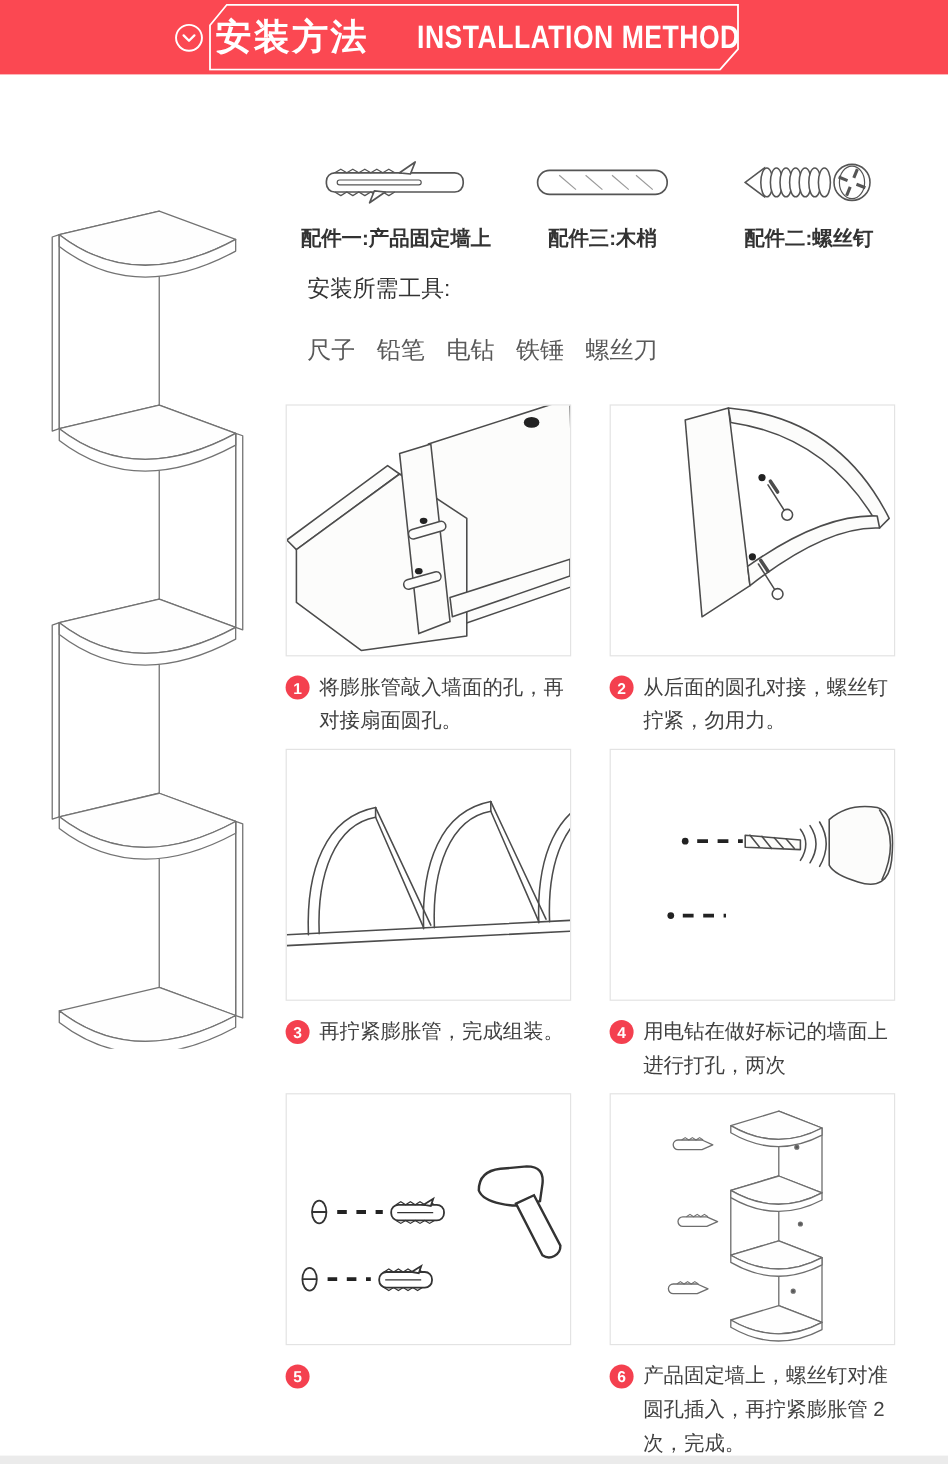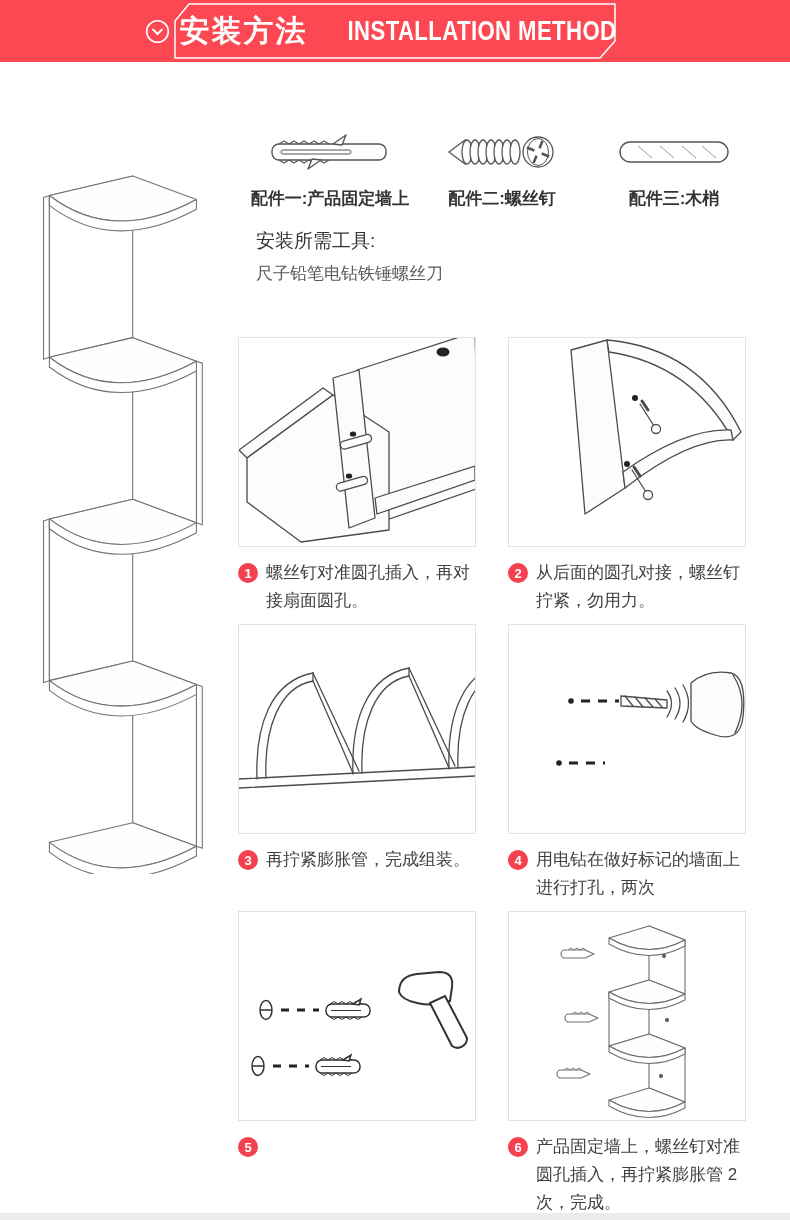--- a/index.html
+++ b/index.html
@@ -16,21 +16,21 @@
 
   
   .accessories { position:absolute; left:244px; top:126px; display:flex; }
   .accessory { width:172px; display:flex; flex-direction:column; align-items:center; }
   .accessory-icon { height:52px; display:flex; align-items:center; justify-content:center; }
   .accessory-label { margin-top:9px; font-size:17px; font-weight:bold; color:#333; white-space:nowrap; }
 
   
   .tools { position:absolute; left:256px; top:228px; }
   .tools-heading { font-size:19px; font-weight:normal; color:#333; }
-  .tools-list { display:flex; margin-top:8px; font-size:17px; color:#595959; }
+  .tools-list { display:flex; gap:18px; margin-top:24px; font-size:20px; color:#595959; }
 
   
   .shelf-illustration { position:absolute; left:20px; top:158px; }
 
   
   .steps-grid { position:absolute; left:238px; top:337px; width:510px;
     display:grid; grid-template-columns:238px 238px; column-gap:32px; }
   .step-cell { margin-bottom:9px; }
   .step-box { width:238px; height:210px; border:1px solid #e3e3e3; background:#fff; overflow:hidden; }
   .step-caption { display:flex; gap:8px; margin-top:12px; min-height:52px; }
@@ -72,20 +72,34 @@
             <rect x="3" y="14" width="114" height="16" rx="7"></rect>
             <path d="M10,14 l5,-3 5,3 5,-3 5,3 5,-3 5,3 5,-3 5,3 5,-3 5,3" fill="none" stroke-width="1.1"></path>
             <path d="M10,30 l5,3 5,-3 5,3 5,-3 5,3 5,-3 5,3 5,-3 5,3 5,-3" fill="none" stroke-width="1.1"></path>
             <rect x="12" y="20" width="70" height="4" rx="2" fill="#fff" stroke-width="1"></rect>
             <path d="M64,14 l13,-9 -4,10 z"></path>
             <path d="M52,30 l-13,9 4,-10 z"></path>
           </g>
         </svg>
       </div>
       <div class="accessory-label">配件一:产品固定墙上</div>
+    </div>
+    <div class="accessory">
+      <div class="accessory-icon">
+        <svg width="112" height="32" viewBox="0 0 112 32">
+          <rect x="2" y="6" width="108" height="20" rx="10" fill="#fff" stroke="#555" stroke-width="1.4"></rect>
+          <g stroke="#9a9a9a" stroke-width="1">
+            <line x1="20" y1="10" x2="34" y2="22"></line>
+            <line x1="42" y1="10" x2="56" y2="22"></line>
+            <line x1="64" y1="10" x2="78" y2="22"></line>
+            <line x1="84" y1="10" x2="98" y2="22"></line>
+          </g>
+        </svg>
+      </div>
+      <div class="accessory-label">配件三:木梢</div>
     </div>
     <div class="accessory">
       <div class="accessory-icon">
         <svg width="118" height="52" viewBox="0 0 118 52">
           <g stroke="#555" fill="#fff" stroke-width="1.3">
             <path d="M6,26 L22,14 L22,38 Z"></path>
             <ellipse cx="24" cy="26" rx="5" ry="12"></ellipse>
             <ellipse cx="32" cy="26" rx="5" ry="12"></ellipse>
             <ellipse cx="40" cy="26" rx="5" ry="12"></ellipse>
             <ellipse cx="48" cy="26" rx="5" ry="12"></ellipse>
@@ -98,34 +112,20 @@
               <line x1="95" y1="14" x2="95" y2="22"></line>
               <line x1="95" y1="30" x2="95" y2="38"></line>
               <line x1="83" y1="26" x2="91" y2="26"></line>
               <line x1="99" y1="26" x2="107" y2="26"></line>
             </g>
           </g>
         </svg>
       </div>
       <div class="accessory-label">配件二:螺丝钉</div>
     </div>
-    <div class="accessory">
-      <div class="accessory-icon">
-        <svg width="112" height="32" viewBox="0 0 112 32">
-          <rect x="2" y="6" width="108" height="20" rx="10" fill="#fff" stroke="#555" stroke-width="1.4"></rect>
-          <g stroke="#9a9a9a" stroke-width="1">
-            <line x1="20" y1="10" x2="34" y2="22"></line>
-            <line x1="42" y1="10" x2="56" y2="22"></line>
-            <line x1="64" y1="10" x2="78" y2="22"></line>
-            <line x1="84" y1="10" x2="98" y2="22"></line>
-          </g>
-        </svg>
-      </div>
-      <div class="accessory-label">配件三:木梢</div>
-    </div>
   </div>
 
   <div class="tools">
     <div class="tools-heading">安装所需工具:</div>
     <div class="tools-list">
       <span>尺子</span>
       <span>铅笔</span>
       <span>电钻</span>
       <span>铁锤</span>
       <span>螺丝刀</span>
@@ -177,21 +177,21 @@
           </g>
           <ellipse cx="114" cy="96" rx="3.2" ry="2.6" fill="#222"></ellipse>
           <g transform="rotate(-16 112 146)">
             <rect class="ln" x="97" y="142" width="32" height="8" rx="4" fill="#fff"></rect>
           </g>
           <ellipse cx="110" cy="138" rx="3.2" ry="2.6" fill="#222"></ellipse>
         </svg>
       </div>
       <div class="step-caption">
         <div class="badge">1</div>
-        <div class="caption-text">螺丝钉对准圆孔插入，再对接扇面圆孔。</div>
+        <div class="caption-text">将膨胀管敲入墙面的孔，再对接扇面圆孔。</div>
       </div>
     </div>
 
     <div class="step-cell">
       <div class="step-box">
         <svg width="236" height="208" viewBox="0 0 236 208">
           <polygon class="ln" points="62,12 98,2 116,150 76,176"></polygon>
           <path class="ln" d="M98,2 Q190,10 232,94 L224,102 Q182,26 100,14 Z"></path>
           <path class="ln" d="M224,102 Q180,100 116,150 L114,134 Q176,90 222,92 Z" fill="#fff"></path>
           <ellipse cx="126" cy="60" rx="3" ry="3" fill="#222"></ellipse>

